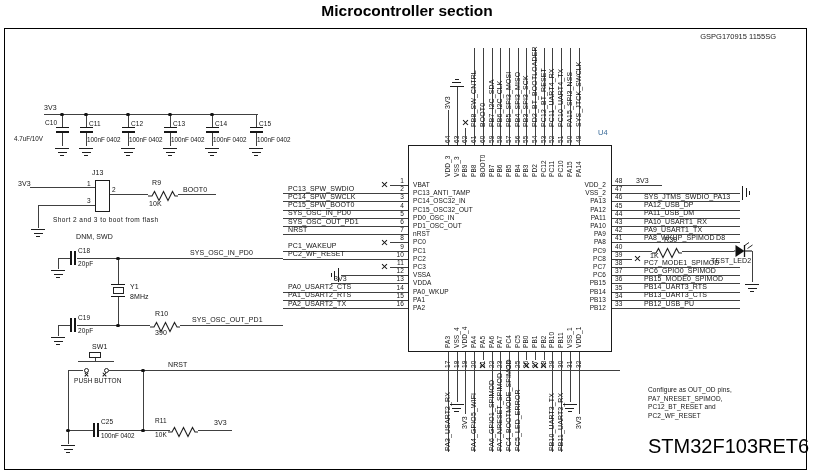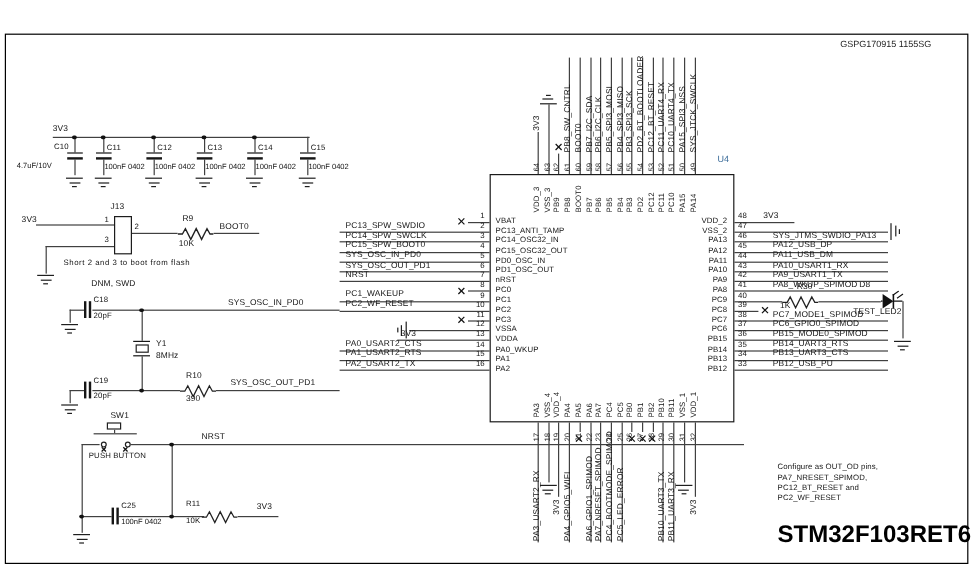--- a/index.html
+++ b/index.html
@@ -6,34 +6,35 @@
   #stage{position:relative;width:814px;height:475px;background:#fff;
          font-family:"Liberation Sans",sans-serif;overflow:hidden;}
   .frame{position:absolute;left:4px;top:28px;width:803px;height:442px;
          border:1.6px solid #000;box-sizing:border-box;}
   .title{position:absolute;left:0;top:2px;width:814px;text-align:center;
          font-size:15.5px;font-weight:bold;color:#000;}
   .docref{position:absolute;right:38px;top:32px;font-size:7.5px;color:#1c1c1c;}
   .ic{position:absolute;left:408px;top:145px;width:204px;height:207px;
       border:1.8px solid #1b1b1b;box-sizing:border-box;background:#fff;}
   .u4{position:absolute;left:598px;top:128px;font-size:7.5px;color:#3a6b99;}
-  .pn{position:absolute;left:648px;top:435px;font-size:20px;color:#000;white-space:nowrap;font-weight:bold;}
+  .pn{position:absolute;left:648px;top:435px;font-size:20px;color:#000;white-space:nowrap;}
   .lbl{position:absolute;font-size:7px;letter-spacing:.1px;color:#141414;
        white-space:nowrap;line-height:8px;}
   .s65{font-size:6.5px;}
   .s63{font-size:6.3px;letter-spacing:0;}
   .spaced{letter-spacing:.45px;font-size:6.5px;}
   .vlbl{transform-origin:0 0;transform:rotate(-90deg);}
   .w{position:absolute;background:#404040;}
   .box{position:absolute;}
 </style>
 </head>
 <body>
 
 <div id="stage">
+  <div class="title">Microcontroller section</div>
   <div class="frame"></div>
   <div class="docref">GSPG170915 1155SG</div>
   <div class="ic"></div>
   <div class="u4">U4</div>
   <div class="pn">STM32F103RET6</div>
 <div class="lbl " style="left: 44px; top: 104px;">3V3</div>
     <div class="box w" style="left: 44px; top: 114px; width: 214px; height: 1.1px;"></div>
     <div class="box w" style="left: 62px; top: 114px; width: 1.1px; height: 13px;"></div>
     <div class="box w" style="left: 62px; top: 132.8px; width: 1.1px; height: 13.5px;"></div>
     <div class="box " style="left: 55.5px; top: 127px; width: 13px; height: 1.4px; background: rgb(22, 22, 22);"></div>

